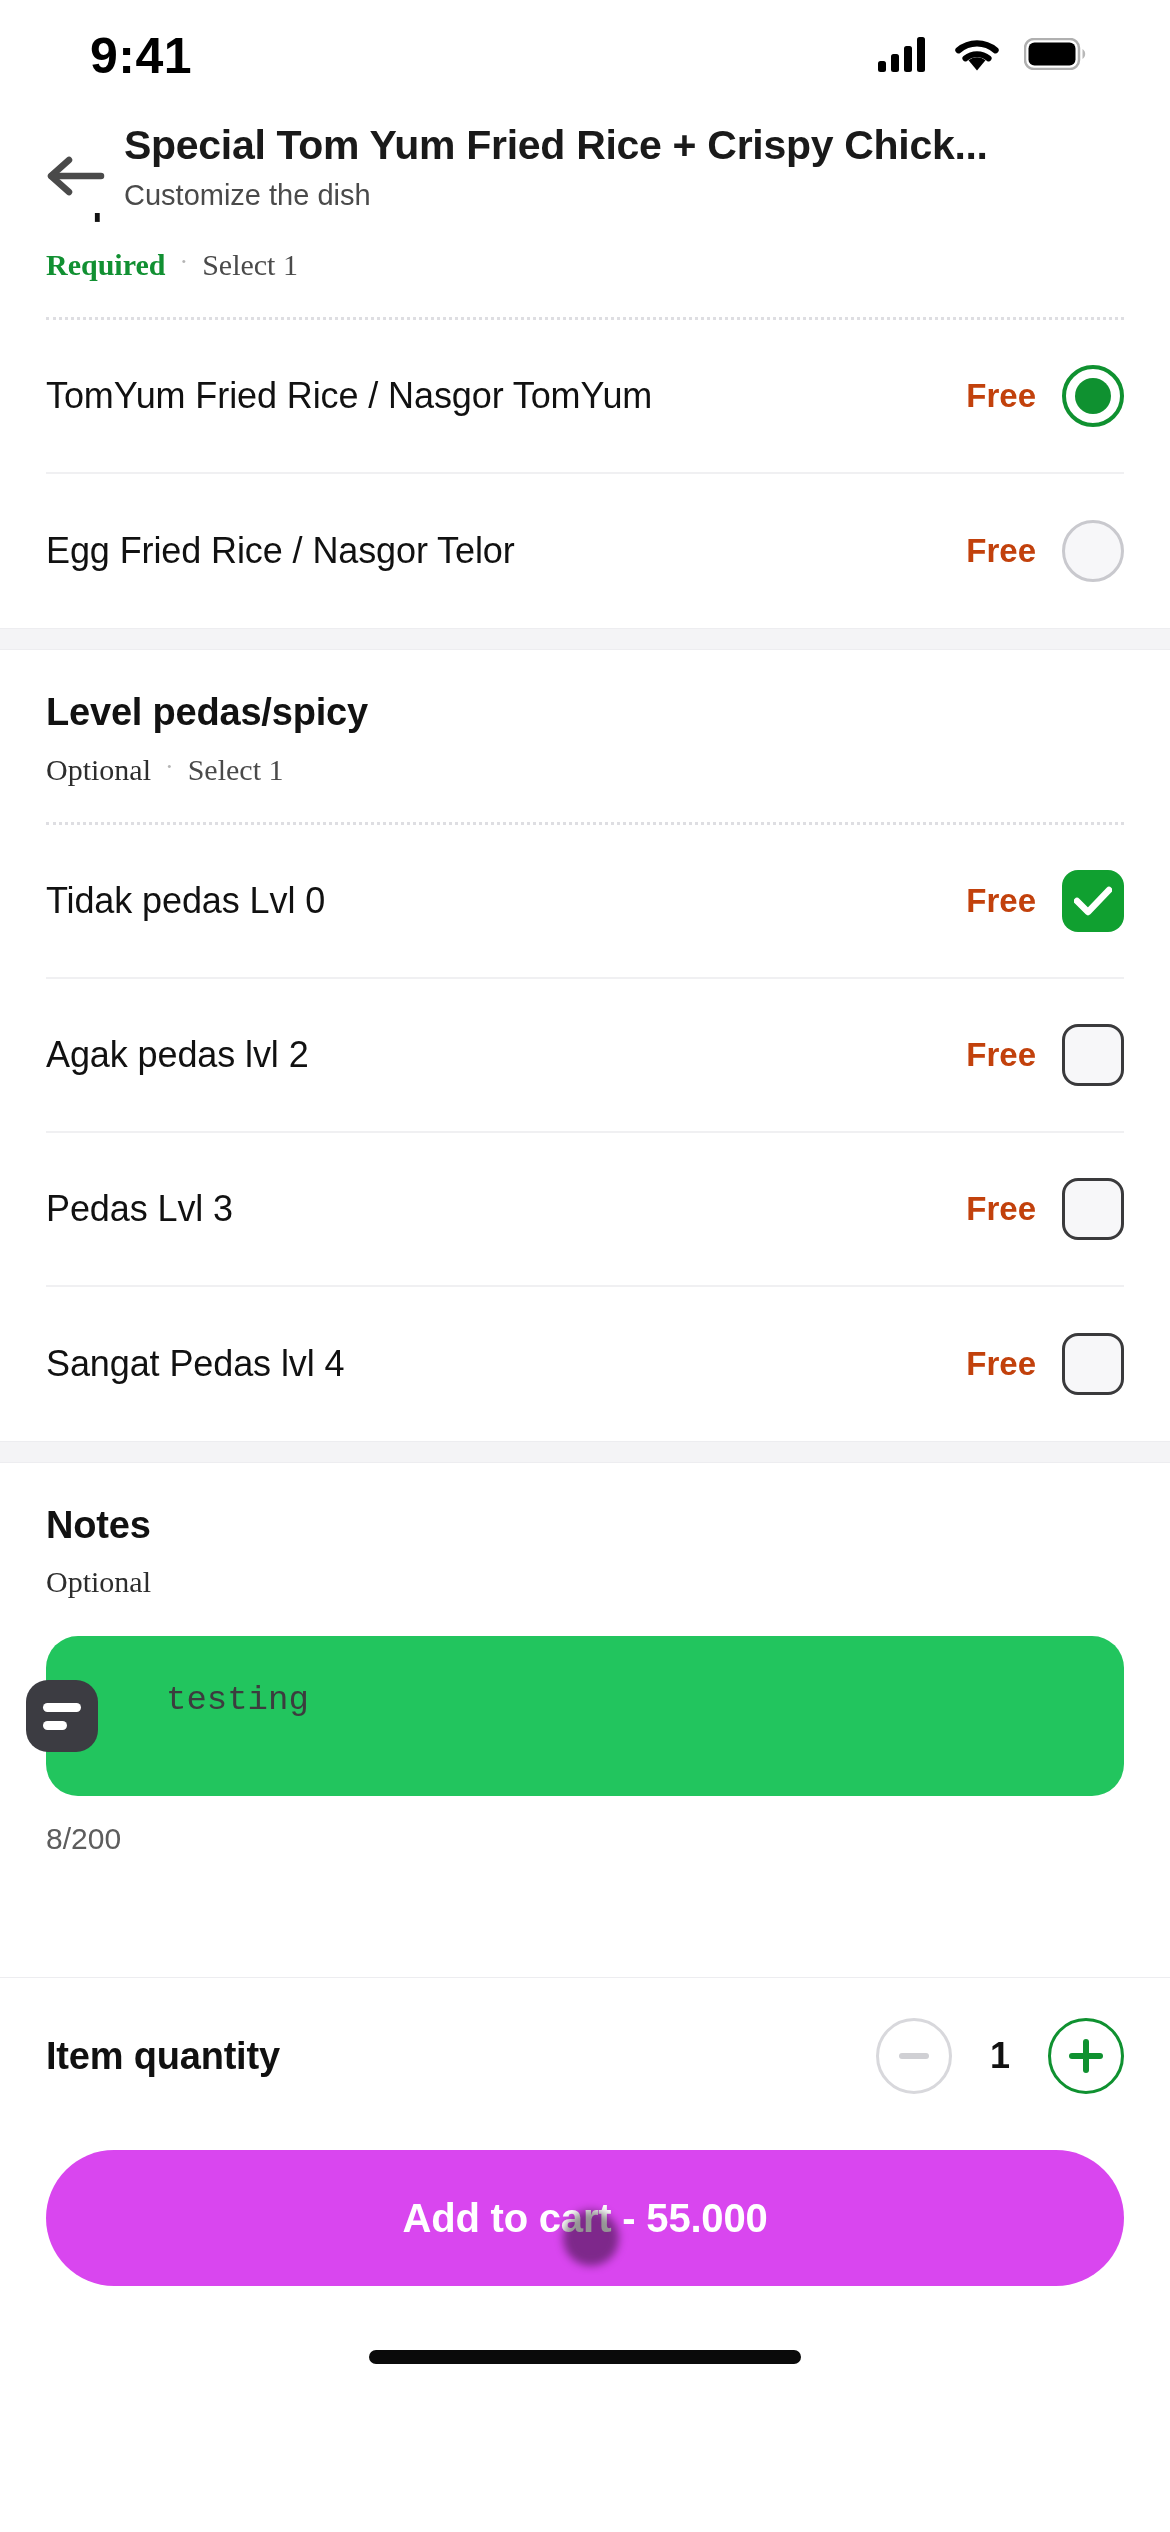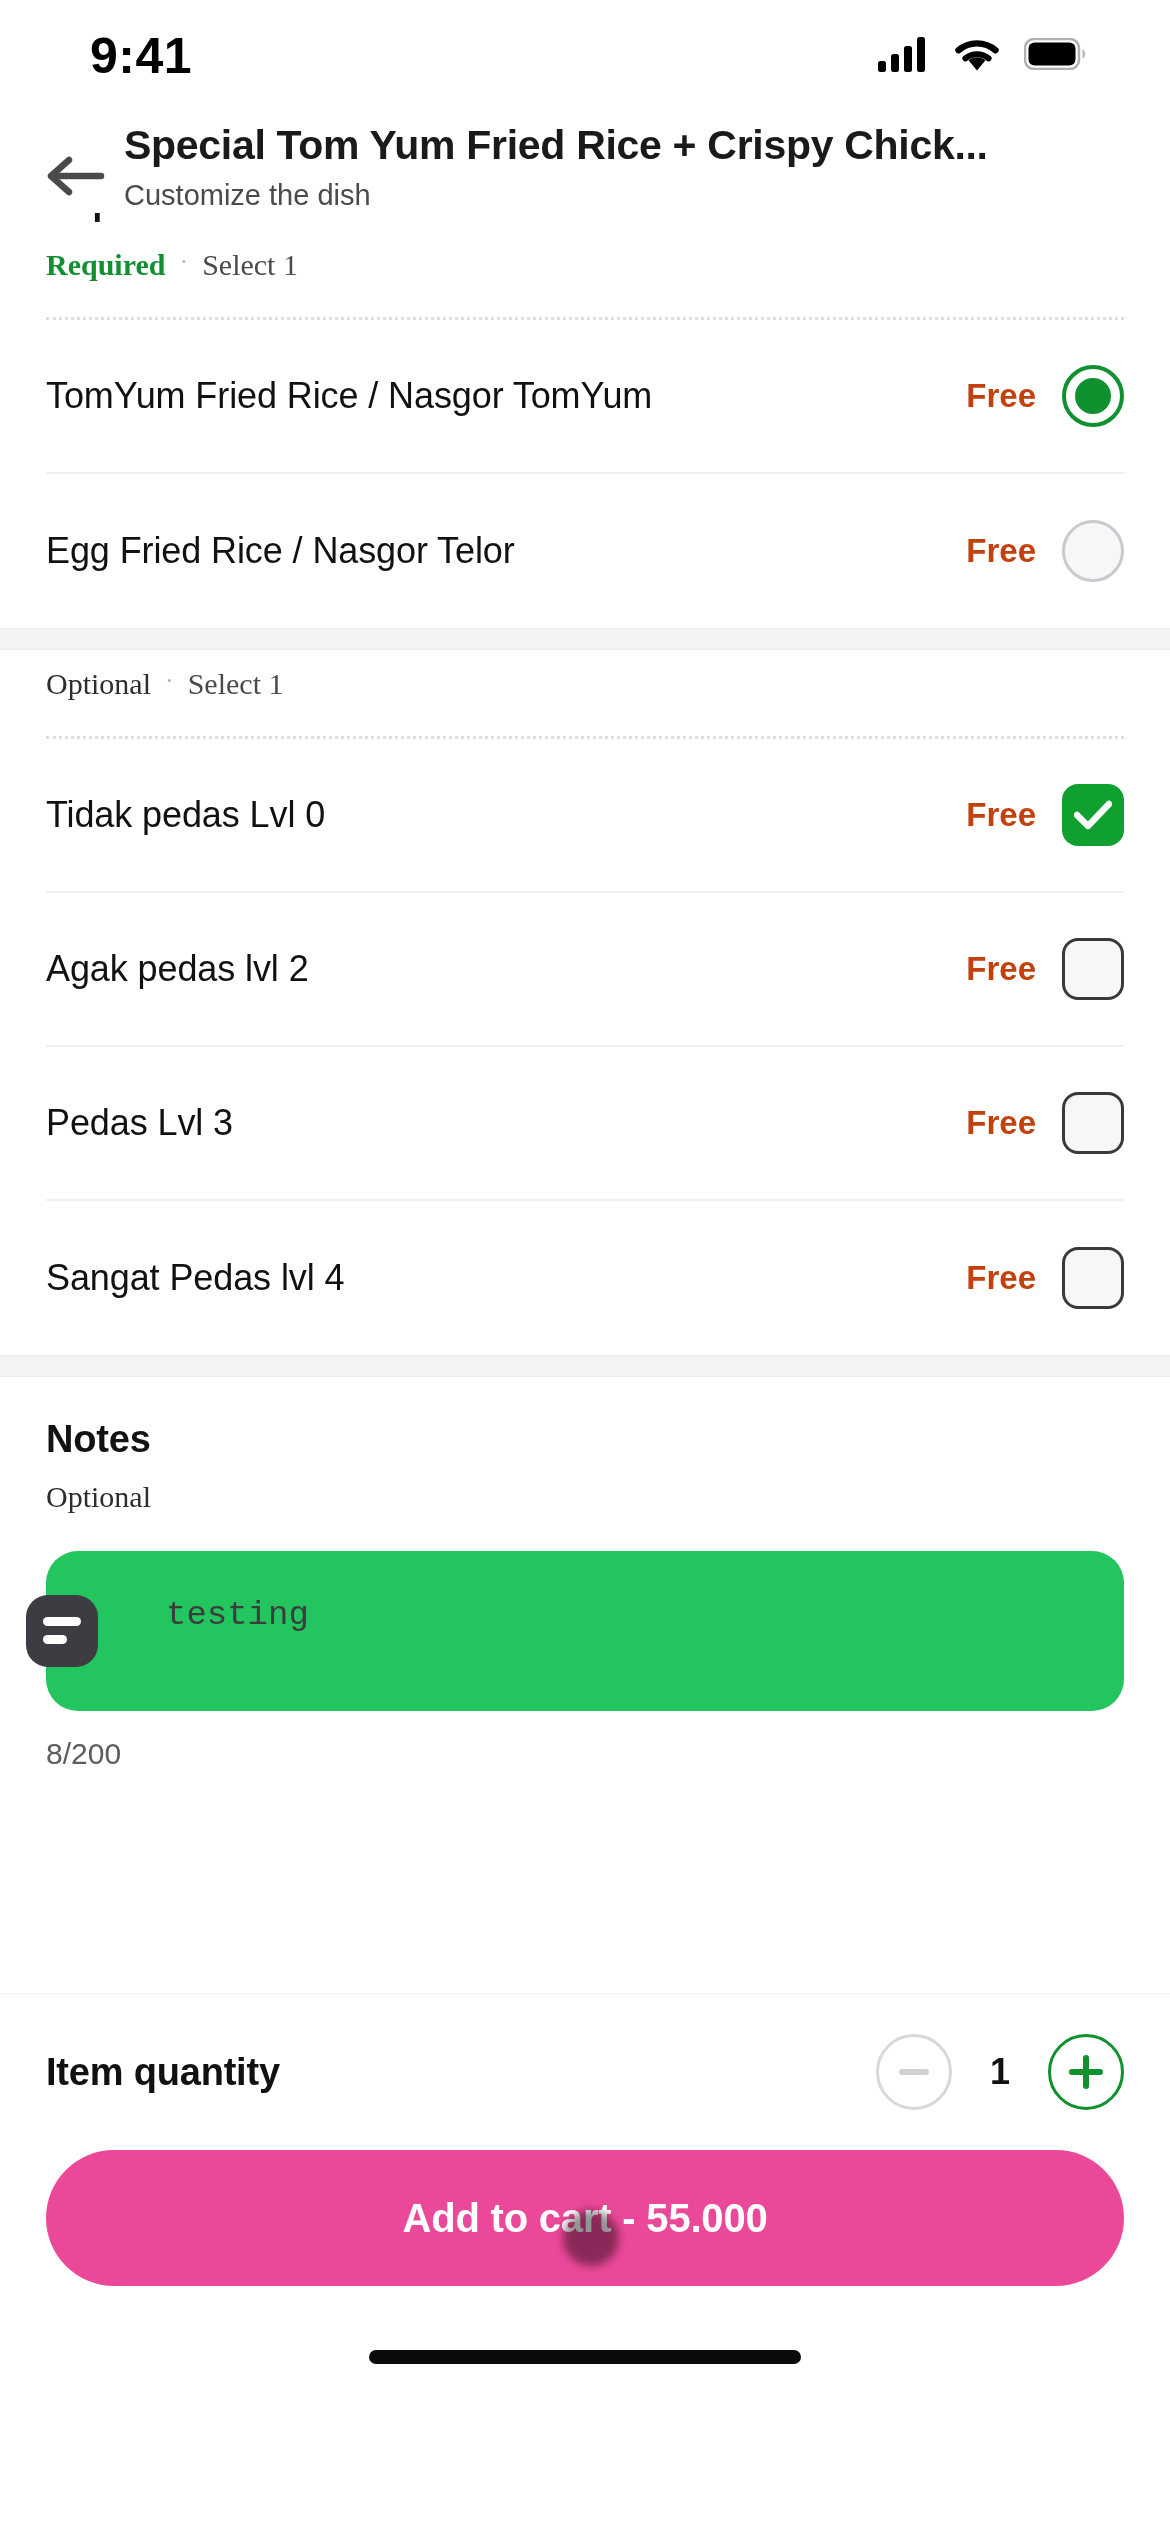--- a/index.html
+++ b/index.html
@@ -289,31 +289,32 @@
     color:#111;
     min-width:36px;
     text-align:center;
   }
 
   .cta-wrap { padding:0 0 40px 0; position:relative; }
   .cta {
     width:100%;
     height:136px;
     border-radius:68px;
-    background:#ec4899;
+    background:#d946ef;
     color:#fff;
     font-size:40px;
     font-weight:700;
     letter-spacing:-0.2px;
     display:flex;
     align-items:center;
     justify-content:center;
     border:none;
     cursor:pointer;
     font-family:"Liberation Sans", sans-serif;
+    margin-top:16px;
   }
   .touch-dot {
     position:absolute;
     left:50%;
     top:50%;
     transform:translate(-22px,-50%);
     width:56px; height:56px;
     border-radius:50%;
     background:rgba(0,0,0,0.42);
     filter:blur(4px);
@@ -391,20 +392,21 @@
       <div class="opt-row last">
         <div class="opt-label">Egg Fried Rice / Nasgor Telor</div>
         <div class="opt-price">Free</div>
         <div class="radio"></div>
       </div>
     </div>
 
     <div class="gap-band"></div>
 
     <div class="section">
+      <div class="sec-title">Level pedas/spicy</div>
       <div class="sec-meta">
         <span class="opt">Optional</span>
         <span class="dot">·</span>
         <span class="cnt">Select 1</span>
       </div>
       <div class="dashed"></div>
 
       <div class="opt-row">
         <div class="opt-label">Tidak pedas Lvl 0</div>
         <div class="opt-price">Free</div>

